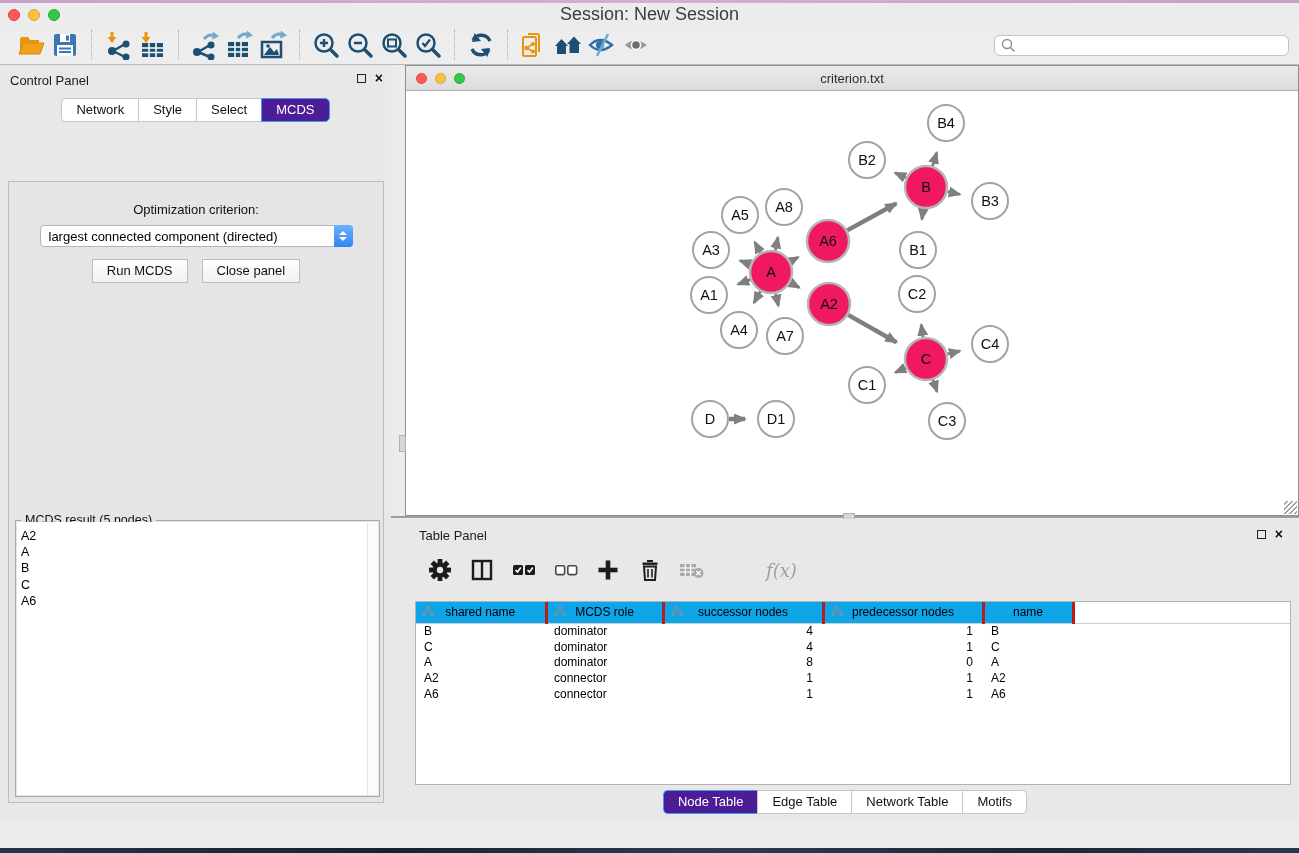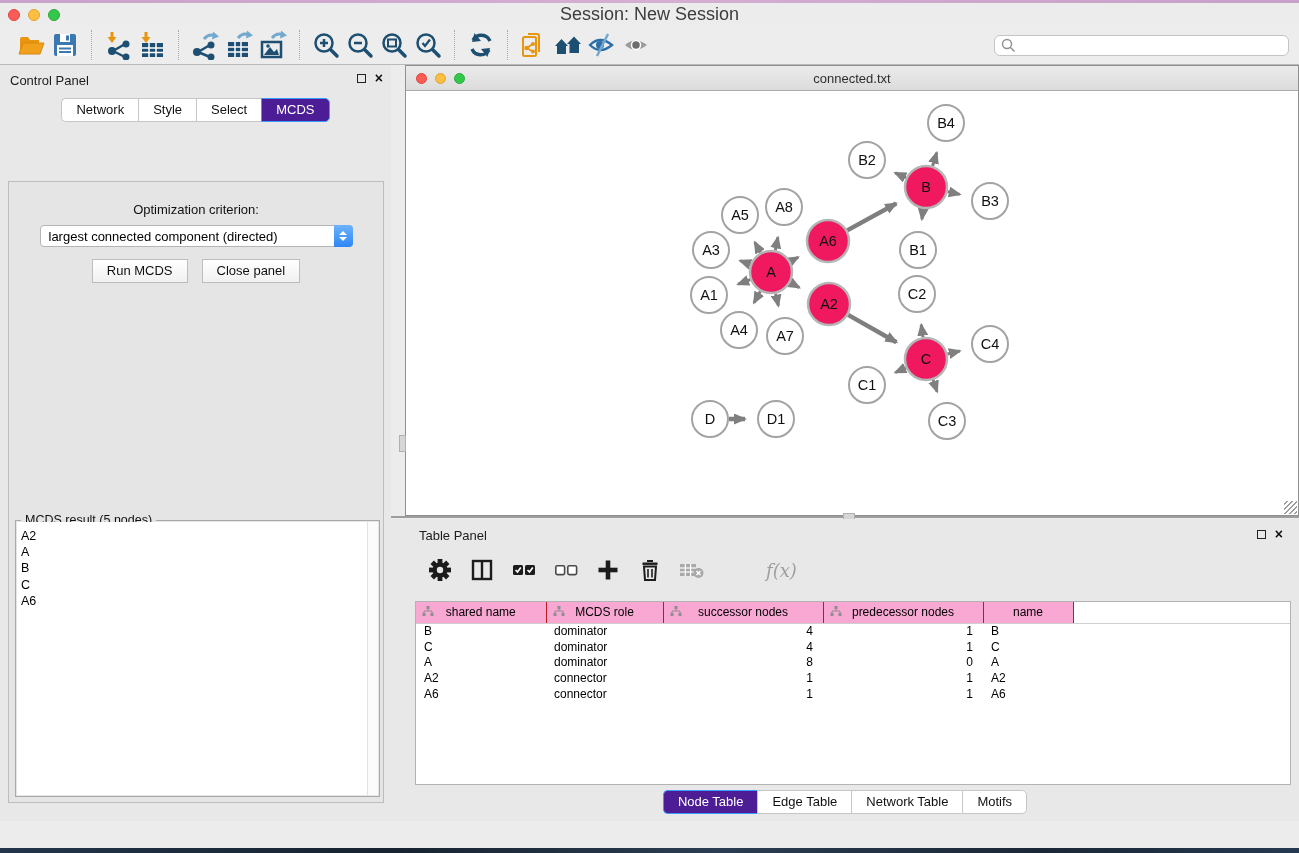--- a/index.html
+++ b/index.html
@@ -85,21 +85,21 @@
   .table-panel { position:absolute; left:391px; top:516px; width:908px; height:302px; background:#e8e8e8; }
   .tp-head { position:relative; height:28px; }
   .tp-head .ph-title { font-size:13px; color:#1c1c1c; padding:9px 0 0 28px; }
   .tp-toolbar { display:flex; align-items:center; gap:16px; padding:10px 0 8px 36px; }
   .tp-icon { width:26px; height:26px; display:flex; align-items:center; justify-content:center; }
   .fx-label { font-family:"DejaVu Serif", serif; font-style:italic; font-size:18px; color:#9e9e9e;margin-left:45px; }
 
   .data-table-wrap { position:absolute; left:24px; right:8px; top:82px; bottom:36px;
     background:#fff; border:1px solid #b3b3b3; overflow:hidden; }
   table.data { border-collapse:collapse; width:100%; table-layout:fixed; }
-  table.data th { background:#f9a8d4; border-bottom:1px solid #cfcfcf; border-right:1px solid #b91c1c;
+  table.data th { background:#0ea5e9; border-bottom:1px solid #cfcfcf; border-right:3px solid #b91c1c;
     font-size:12px; font-weight:normal; color:#000; height:21px; }
   table.data th.filler { background:#fff; border-right:none; }
   .th-inner { display:flex; align-items:center; justify-content:center; gap:6px; position:relative; }
   .th-inner .tree-ico { position:absolute; left:6px; top:1px; }
   table.data td { font-size:12px; color:#000; height:15.8px; padding:0 10px 0 8px; white-space:nowrap; }
   td.num { text-align:right; }
 
   .table-tabs { position:absolute; left:0; right:0; bottom:7px; display:flex; justify-content:center; }
 
   
@@ -339,21 +339,21 @@
       </div>
     </div>
 
     <div class="network-window">
       <div class="nw-titlebar">
         <div class="traffic" style="left:10px; top:7px;">
           <span style="width:11px;height:11px;background:#fc5b57;border:1px solid #e2443f;"></span>
           <span style="width:11px;height:11px;background:#fdbe41;border:1px solid #e0a431;"></span>
           <span style="width:11px;height:11px;background:#34c84a;border:1px solid #2aa83d;"></span>
         </div>
-        <div class="title">connected.txt</div>
+        <div class="title">criterion.txt</div>
       </div>
       <svg class="nw-canvas" viewBox="0 0 892 424">
         <defs>
           <marker id="arrow" markerUnits="userSpaceOnUse" markerWidth="13" markerHeight="11" refX="11" refY="5.5" orient="auto">
             <path d="M0,0 L13,5.5 L0,11 Z" fill="#7f7f7f"></path>
           </marker>
         </defs>
         <g id="edge-layer">
             <line x1="354.48901716798036" y1="161.67335414757676" x2="348.8109303542095" y2="151.2330009738691" stroke="#7f7f7f" stroke-width="3" marker-end="url(#arrow)"></line>
             <line x1="369.31455497304006" y1="159.42722513479976" x2="371.9203998107163" y2="146.39800094641853" stroke="#7f7f7f" stroke-width="3" marker-end="url(#arrow)"></line>

